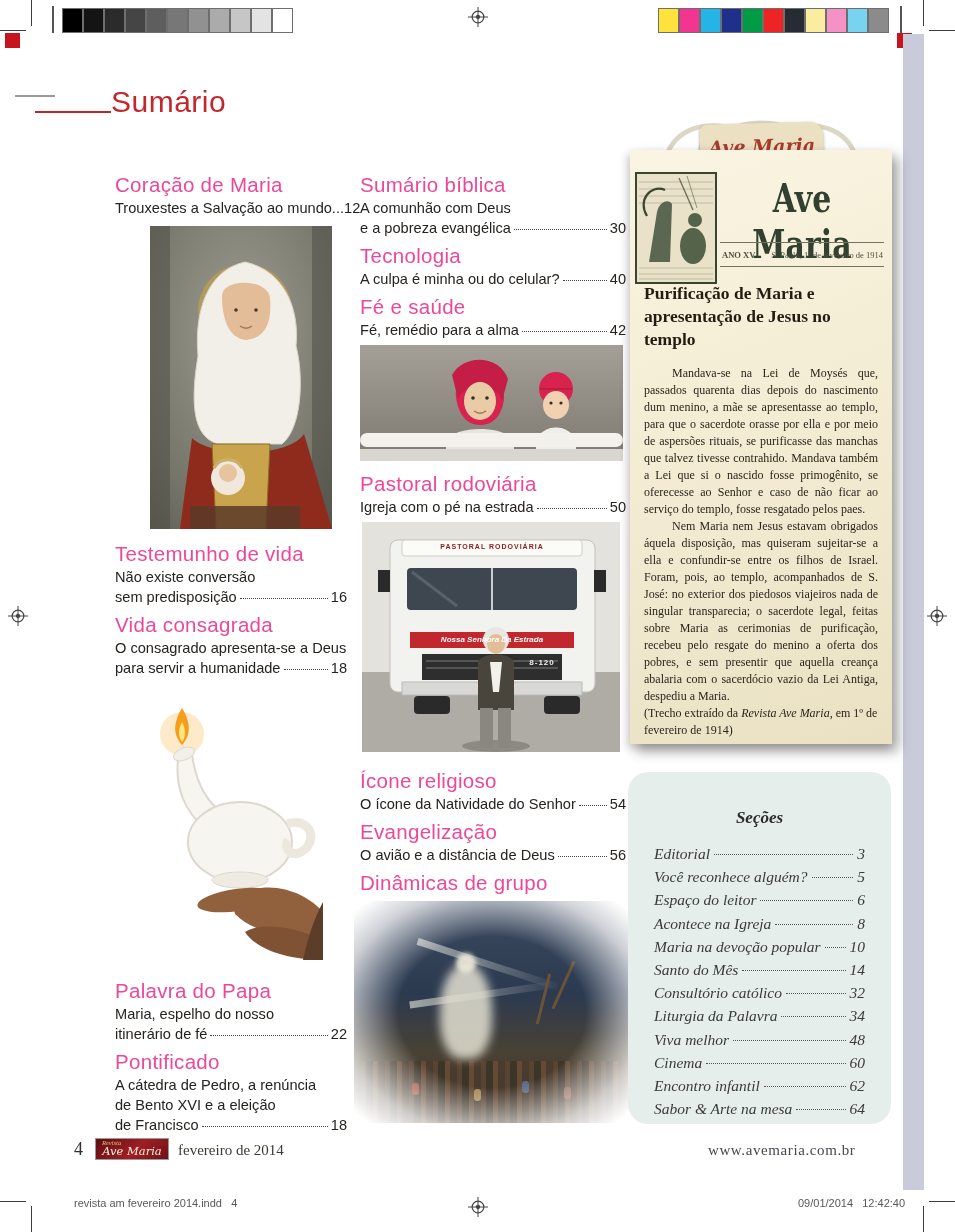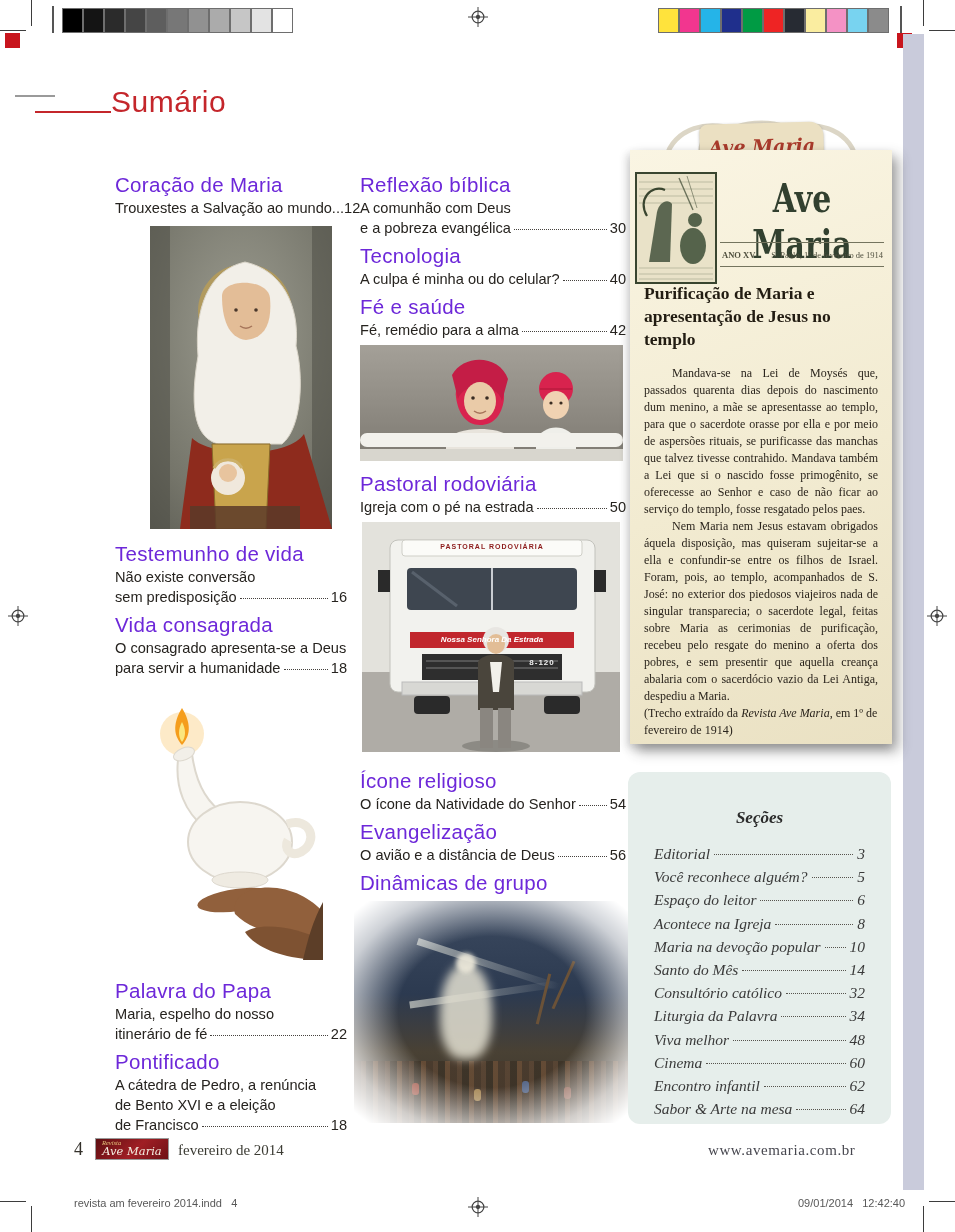--- a/index.html
+++ b/index.html
@@ -20,21 +20,21 @@
   
   .sumario{position:absolute;left:35px;top:86px;display:flex;align-items:flex-end;}
   .sumario-rule{width:76px;border-bottom:2px solid #C4262B;margin-bottom:5px;}
   .sumario-text{color:#C4262B;font-size:30px;line-height:32px;letter-spacing:.5px;}
 
   
   .toc-col{position:absolute;top:172px;}
   #col-left{left:115px;width:232px;}
   #col-middle{left:360px;width:266px;}
   .toc-section{margin-bottom:5px;}
-  .toc-heading{font-size:20.5px;line-height:26px;color:#6d28d9;letter-spacing:.3px;}
+  .toc-heading{font-size:20.5px;line-height:26px;color:#ec4899;letter-spacing:.3px;}
   .toc-line{display:flex;align-items:baseline;font-size:14.6px;line-height:20px;color:#26231F;}
   .toc-text{white-space:nowrap;}
   .gap{width:6px;}
   .leader{flex:1;border-bottom:1.6px dotted #45423E;margin:0 3px;transform:translateY(-3px);}
   .toc-page{font-size:14.6px;}
 
   
   .fig{position:relative;overflow:hidden;}
   .fig-mary{width:182px;height:303px;margin:8px 0 12px 35px;}
   .fig-lamp{width:238px;height:268px;margin:14px 0 18px -30px;background:#fff;}
@@ -81,21 +81,21 @@
   .mast-ano{margin-right:16px;font-weight:bold;}
   .article{position:absolute;left:14px;top:132px;width:234px;}
   .article-title{font-family:"Liberation Serif",serif;font-weight:bold;font-size:17.5px;line-height:23px;color:#221C12;}
   .article-body{margin-top:14px;}
   .article-p{margin:0;font-family:"Liberation Serif",serif;font-size:12px;line-height:17px;color:#2A241C;
              text-align:justify;text-indent:28px;}
   .citation{margin:0;font-family:"Liberation Serif",serif;font-size:12px;line-height:17px;color:#2A241C;}
 
   
   .secoes{position:absolute;left:628px;top:772px;width:263px;height:352px;background:#E6EEEB;
-          border-radius:12px;box-sizing:border-box;padding:36px 26px 0 26px;}
+          border-radius:20px;box-sizing:border-box;padding:36px 26px 0 26px;}
   .secoes-title{text-align:center;font-family:"Liberation Serif",serif;font-style:italic;font-weight:bold;
                 font-size:17px;color:#2B2B2B;margin-bottom:14px;}
   .secao-row{display:flex;align-items:baseline;font-family:"Liberation Serif",serif;font-style:italic;
              font-size:15.5px;line-height:23.2px;color:#3A3A3A;}
   .secao-leader{flex:1;border-bottom:1.5px dotted #57544E;margin:0 4px;transform:translateY(-4px);}
 
   
   .page-num{position:absolute;left:74px;top:1139px;font-family:"Liberation Serif",serif;font-size:18px;color:#33302A;}
   .footer-logo{position:absolute;left:95px;top:1138px;width:74px;height:22px;
                background:linear-gradient(135deg,#5E0F12,#A01E24 55%,#6E1216);border:1px solid #999;box-sizing:border-box;}
@@ -294,21 +294,21 @@
           <div class="toc-line">
             <span class="toc-text">de Francisco</span>
             <span class="leader"></span>
             <span class="toc-page">18</span>
           </div>
         </div>
   </div>
 </div>
   <div class="toc-col" id="col-middle">
   <div class="toc-section">
-    <div class="toc-heading">Reflexão bíblica</div>
+    <div class="toc-heading">Sumário bíblica</div>
     <div>
           <div class="toc-line">
             <span class="toc-text">A comunhão com Deus</span>
           </div>
           <div class="toc-line">
             <span class="toc-text">e a pobreza evangélica</span>
             <span class="leader"></span>
             <span class="toc-page">30</span>
           </div>
         </div>

